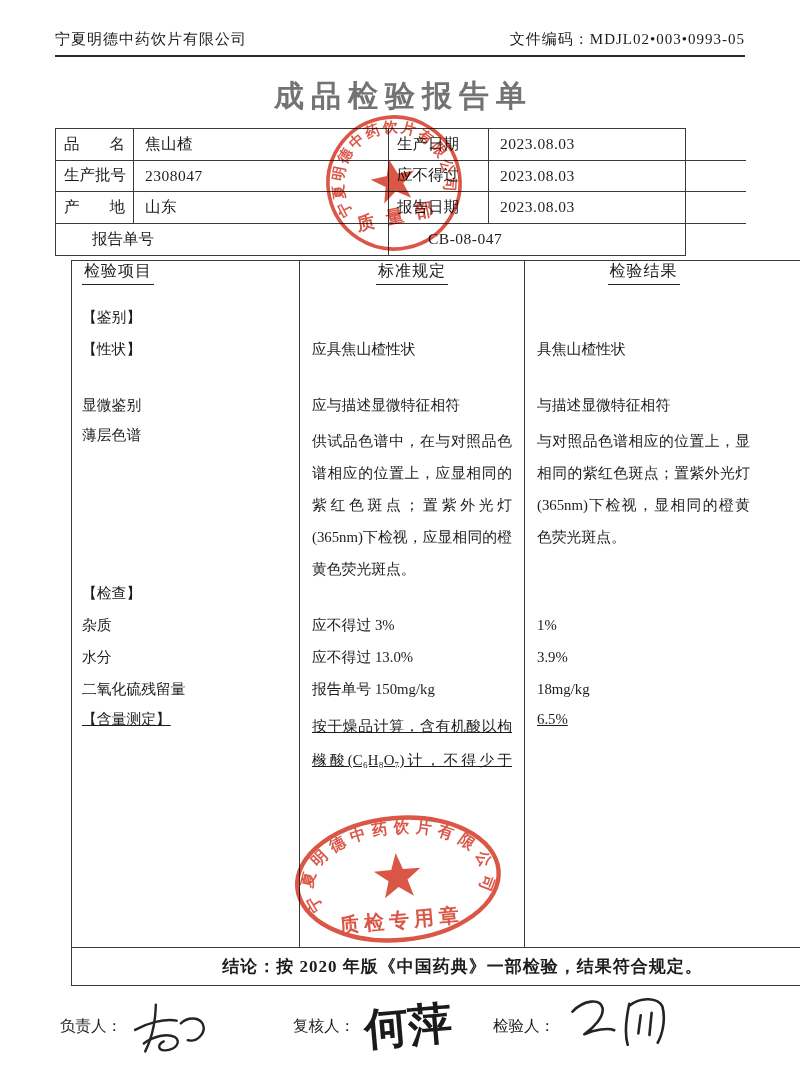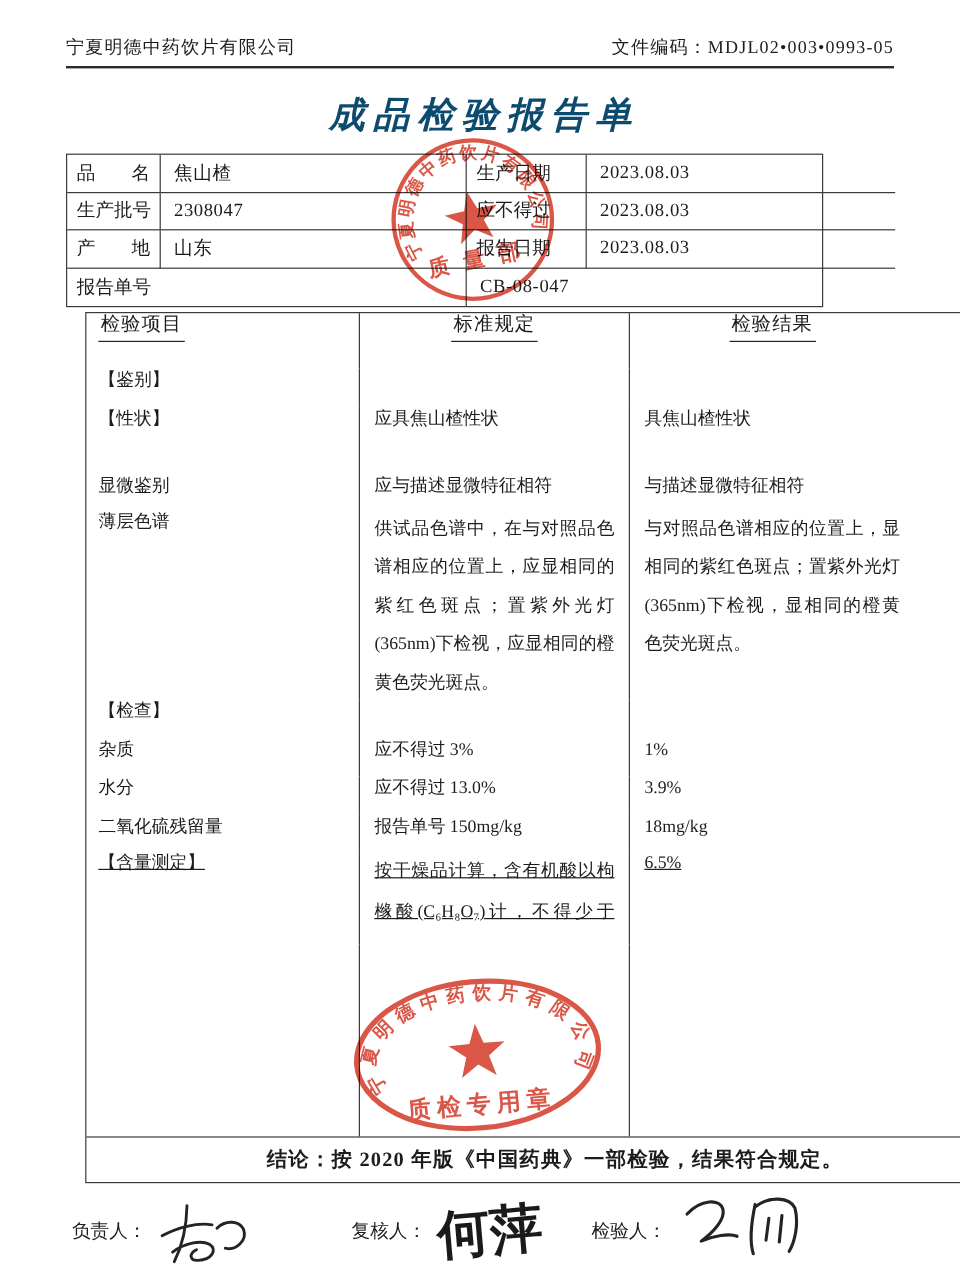--- a/index.html
+++ b/index.html
@@ -16,38 +16,38 @@
   
   .doc-header {
     position: absolute; left: 55px; top: 30px; width: 690px;
     display: flex; justify-content: space-between; align-items: flex-end;
     font-size: 15px; letter-spacing: 1px;
     border-bottom: 2px solid #2b2b2b; padding-bottom: 6px;
   }
   .doc-title {
     position: absolute; left: 0; top: 76px; width: 800px;
     text-align: center; font-size: 30px; font-weight: bold;
-    letter-spacing: 7px; text-indent: 7px; color: #0c4a6e; font-style: italic;
+    letter-spacing: 7px; text-indent: 7px; color: #737373;
   }
 
   
   .info-table {
     position: absolute; left: 55px; top: 128px; width: 631px;
     display: grid; grid-template-columns: 78px 255px 100px 257px;
     border: 1.5px solid #3a3a3a; background: transparent;
     font-size: 15.5px;
   }
   .info-table .cell {
     height: 31.5px; padding: 0 8px;
     display: flex; align-items: center;
     border-right: 1.2px solid #3a3a3a; border-bottom: 1.2px solid #3a3a3a;
     white-space: nowrap;
   }
   .info-table .cell.last-col { border-right: none; }
-  .info-table .cell.last-row { border-bottom: none; }
+  .info-table .cell.last-row { border-bottom: none; margin-left: 28px; }
   .info-table .cell.value { padding-left: 11px; letter-spacing: .5px; }
   .jspread { display: block; width: 100%; text-align: justify; text-align-last: justify; }
   .span2a { grid-column: 1 / 3; }
   .span2b { grid-column: 3 / 5; }
 
   
   .result-table {
     position: absolute; left: 55px; top: 260px; width: 783px;
     border: 1.5px solid #3a3a3a; font-size: 14.8px; background: transparent; margin-left: 16px;
   }

